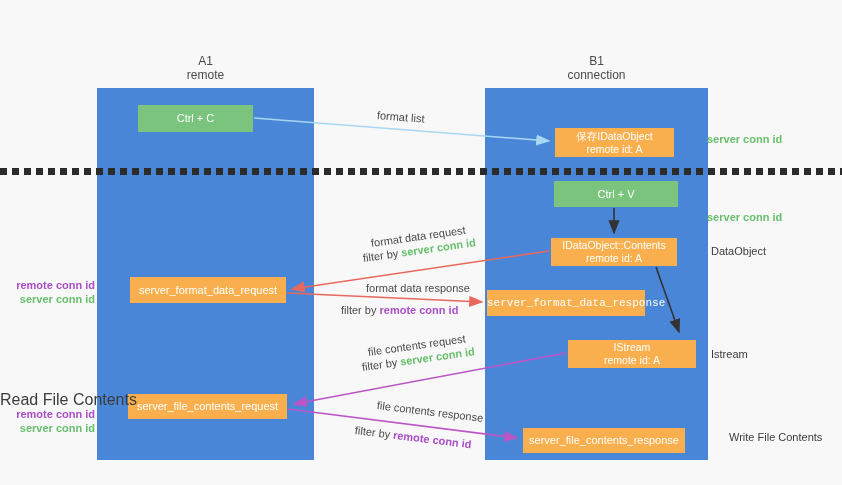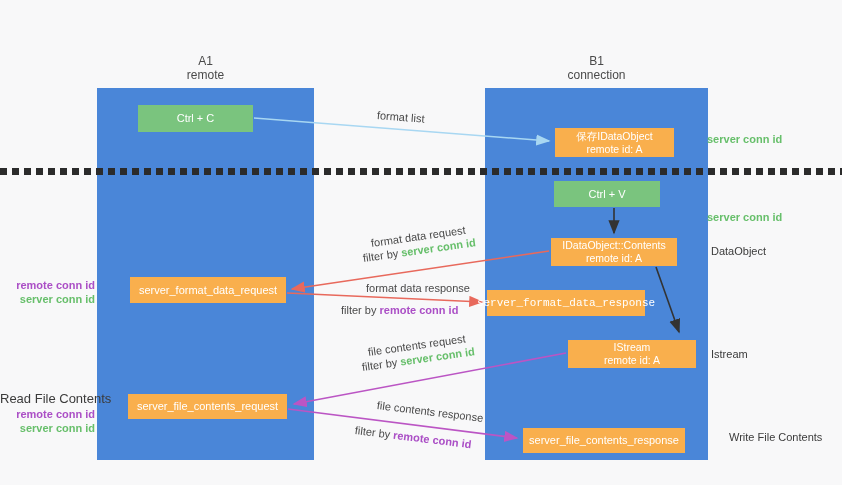--- a/index.html
+++ b/index.html
@@ -24,39 +24,39 @@
   }
   .lifeline.left  { left: 97px;  width: 217px; }
   .lifeline.right { left: 485px; width: 223px; }
   .dashed-line {
     position: absolute; left: 0; top: 168px; width: 842px; height: 7px; z-index: 2;
     background: repeating-linear-gradient(90deg, #2b2b2b 0 7px, transparent 7px 12px);
   }
   .arrows-svg { position: absolute; left: 0; top: 0; z-index: 3; pointer-events: none; }
   .box {
     position: absolute; z-index: 4;
-    display: flex; flex-direction: column; align-items: center; justify-content: center;
+    display: flex; flex-direction: column; justify-content: center;
     color: #fff; font-size: 11px; line-height: 13px; text-align: center;
   }
   .box.green  { background: #7ac47e; }
   .box.orange { background: #f9af4d; }
   .box .l2 { font-size: 10.5px; }
   .side-label {
     position: absolute; z-index: 5; font-size: 11px; color: #3b3b3b; white-space: nowrap;
   }
   .side-label.green  { color: #67bf6b; font-weight: bold; }
   .left-group {
     position: absolute; left: 0; width: 95px; text-align: right;
     font-size: 11px; font-weight: bold; line-height: 14px; z-index: 5; white-space: nowrap;
   }
   .left-group .remote { color: #ab4fc6; }
   .left-group .server { color: #67bf6b; }
   .read-label {
     position: absolute; left: 0; width: 95px; text-align: right;
-    font-size: 13px; color: #3b3b3b; z-index: 5; white-space: nowrap;
+    font-size: 16px; color: #3b3b3b; z-index: 5; white-space: nowrap;
   }
   .arrow-label {
     position: absolute; z-index: 5; font-size: 11px; color: #4a4a4a;
     white-space: nowrap; transform-origin: left center;
   }
   .arrow-label .key-green  { color: #67bf6b; font-weight: bold; }
   .arrow-label .key-purple { color: #ab4fc6; font-weight: bold; }
 </style>
 </head>
 <body>
@@ -104,21 +104,21 @@
 
   <div class="box green" style="left:138px; top:105px; width:115px; height:27px;">
     <div>Ctrl + C</div>
   </div>
 
   <div class="box orange" style="left:555px; top:128px; width:119px; height:29px;">
     <div class="l2">保存IDataObject</div>
     <div class="l2">remote id: A</div>
   </div>
 
-  <div class="box green" style="left:554px; top:181px; width:106px; height:26px;">
+  <div class="box green" style="left:554px; top:181px; width:124px; height:26px;">
     <div>Ctrl + V</div>
   </div>
 
   <div class="box orange" style="left:551px; top:238px; width:126px; height:28px;">
     <div class="l2">IDataObject::Contents</div>
     <div class="l2">remote id: A</div>
   </div>
 
   <div class="box orange" style="left:130px; top:277px; width:156px; height:26px;">
     <div>server_format_data_request</div>

